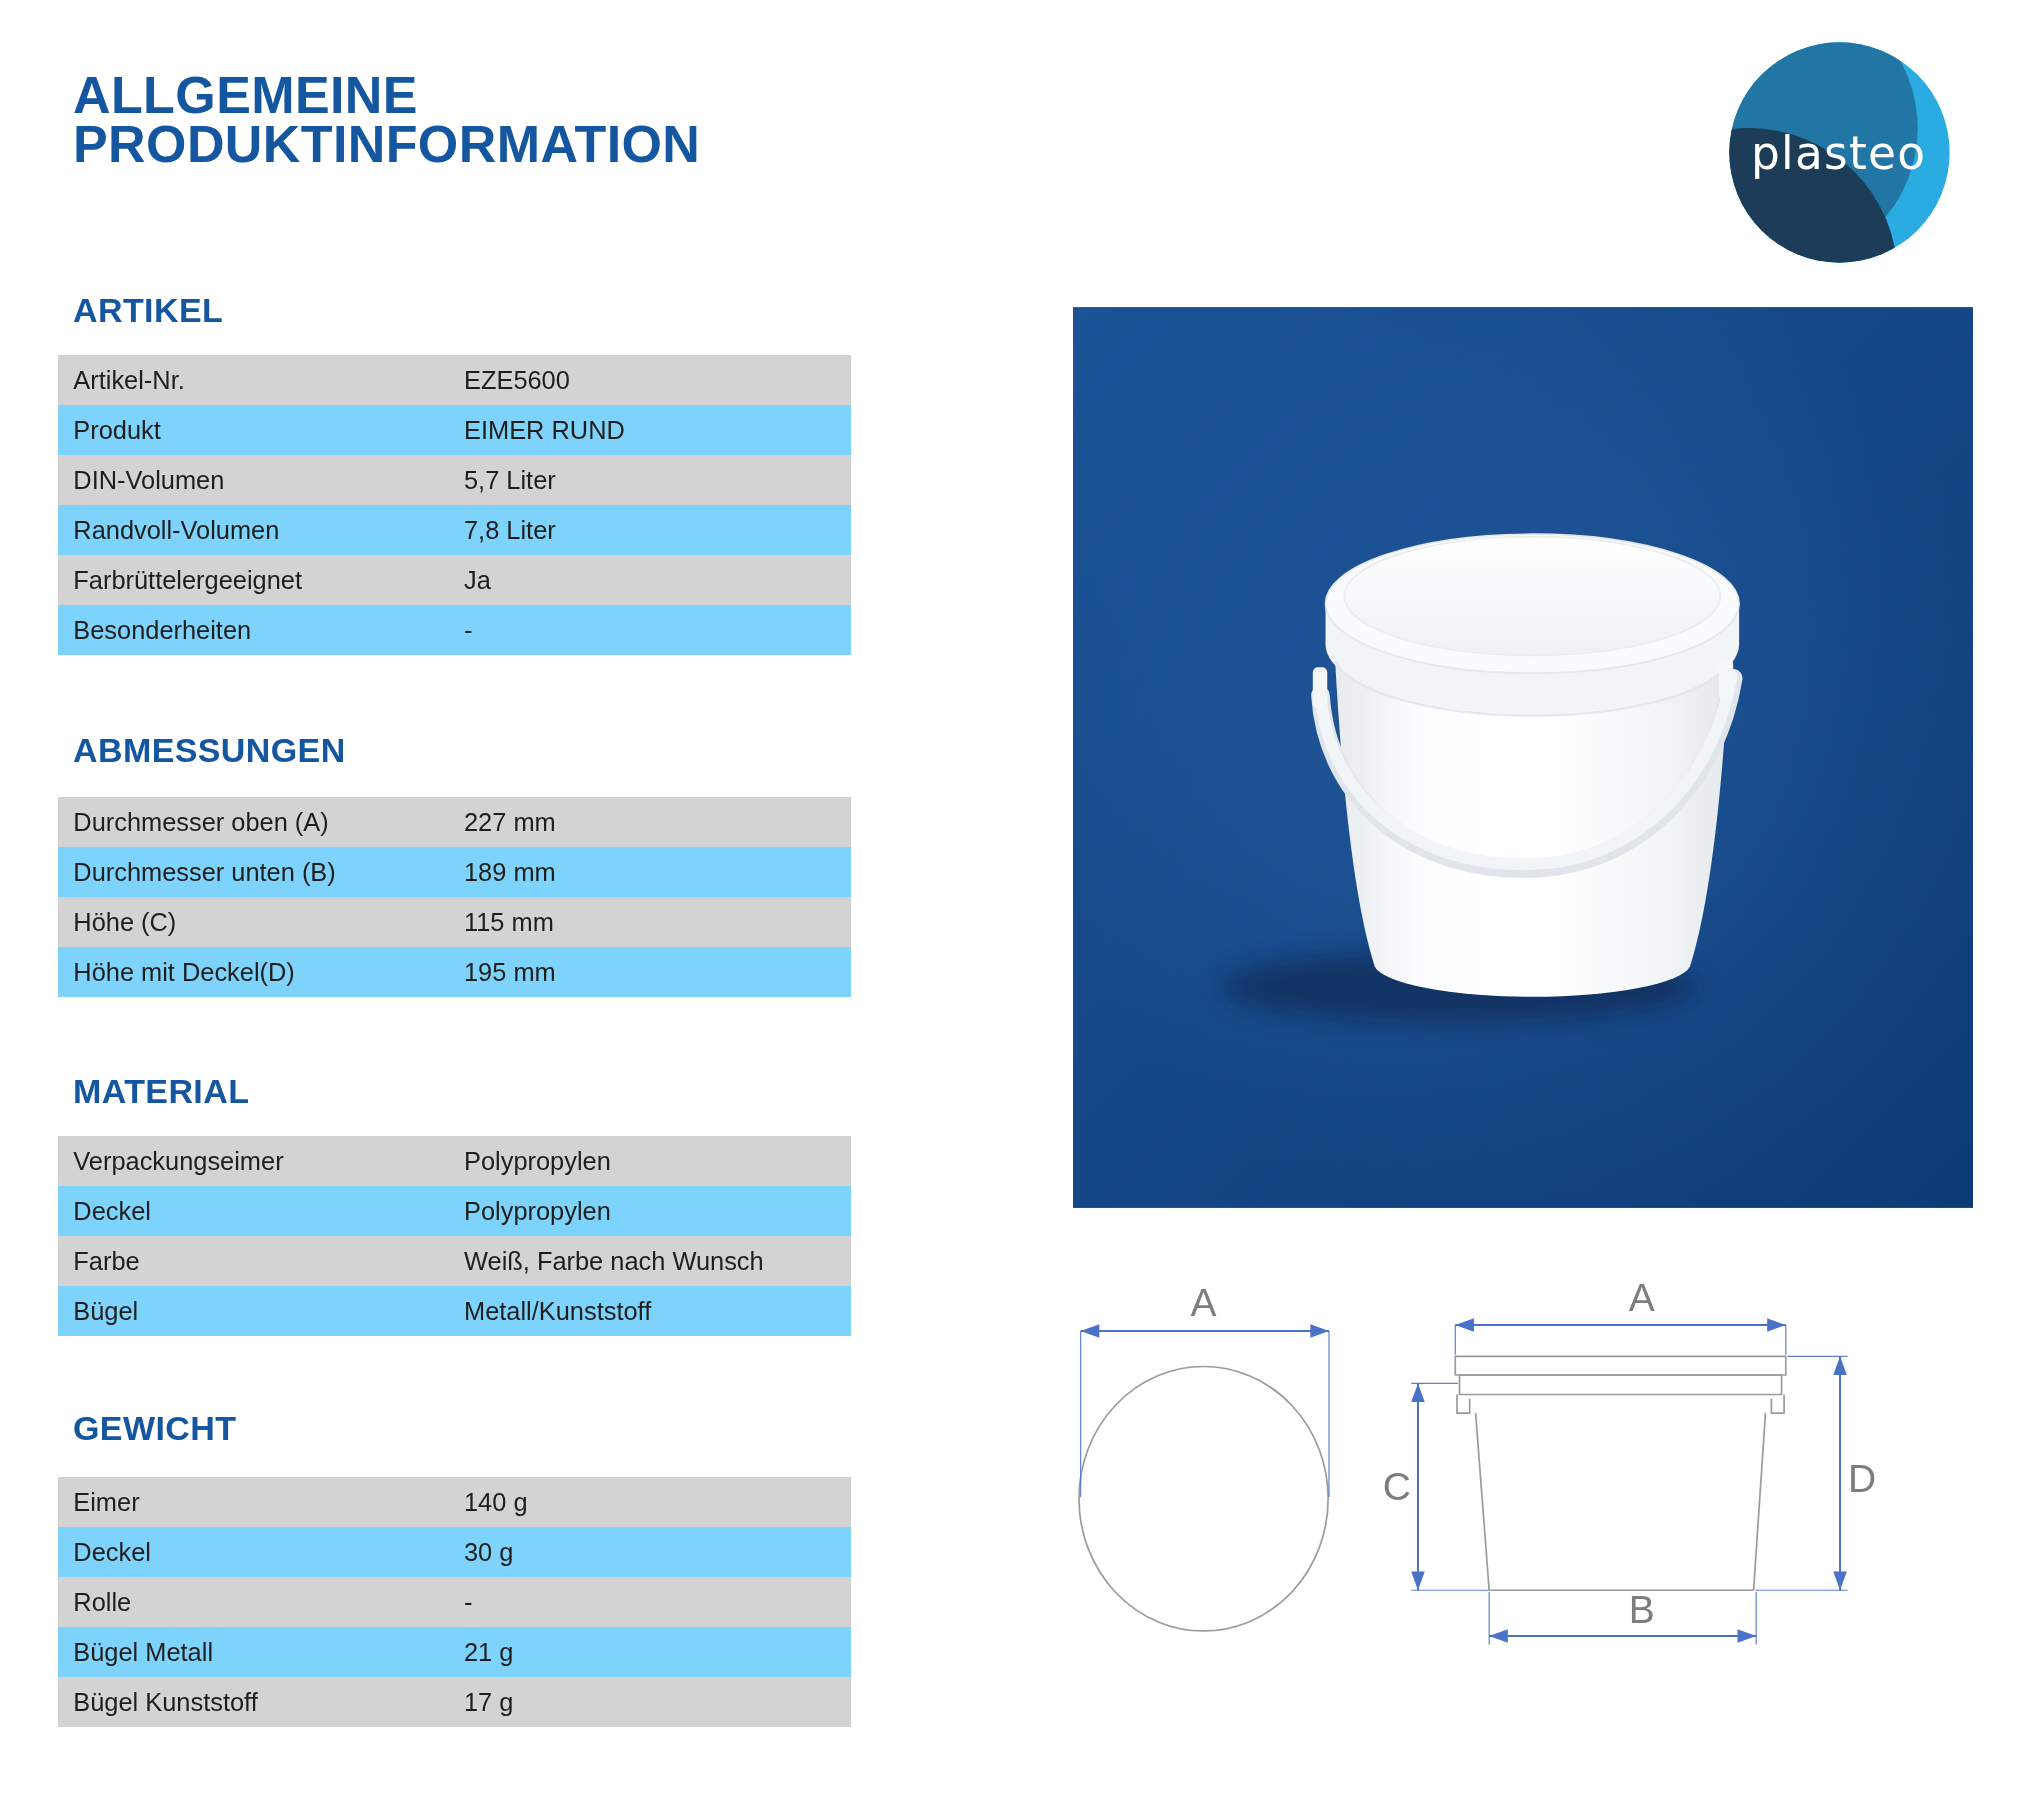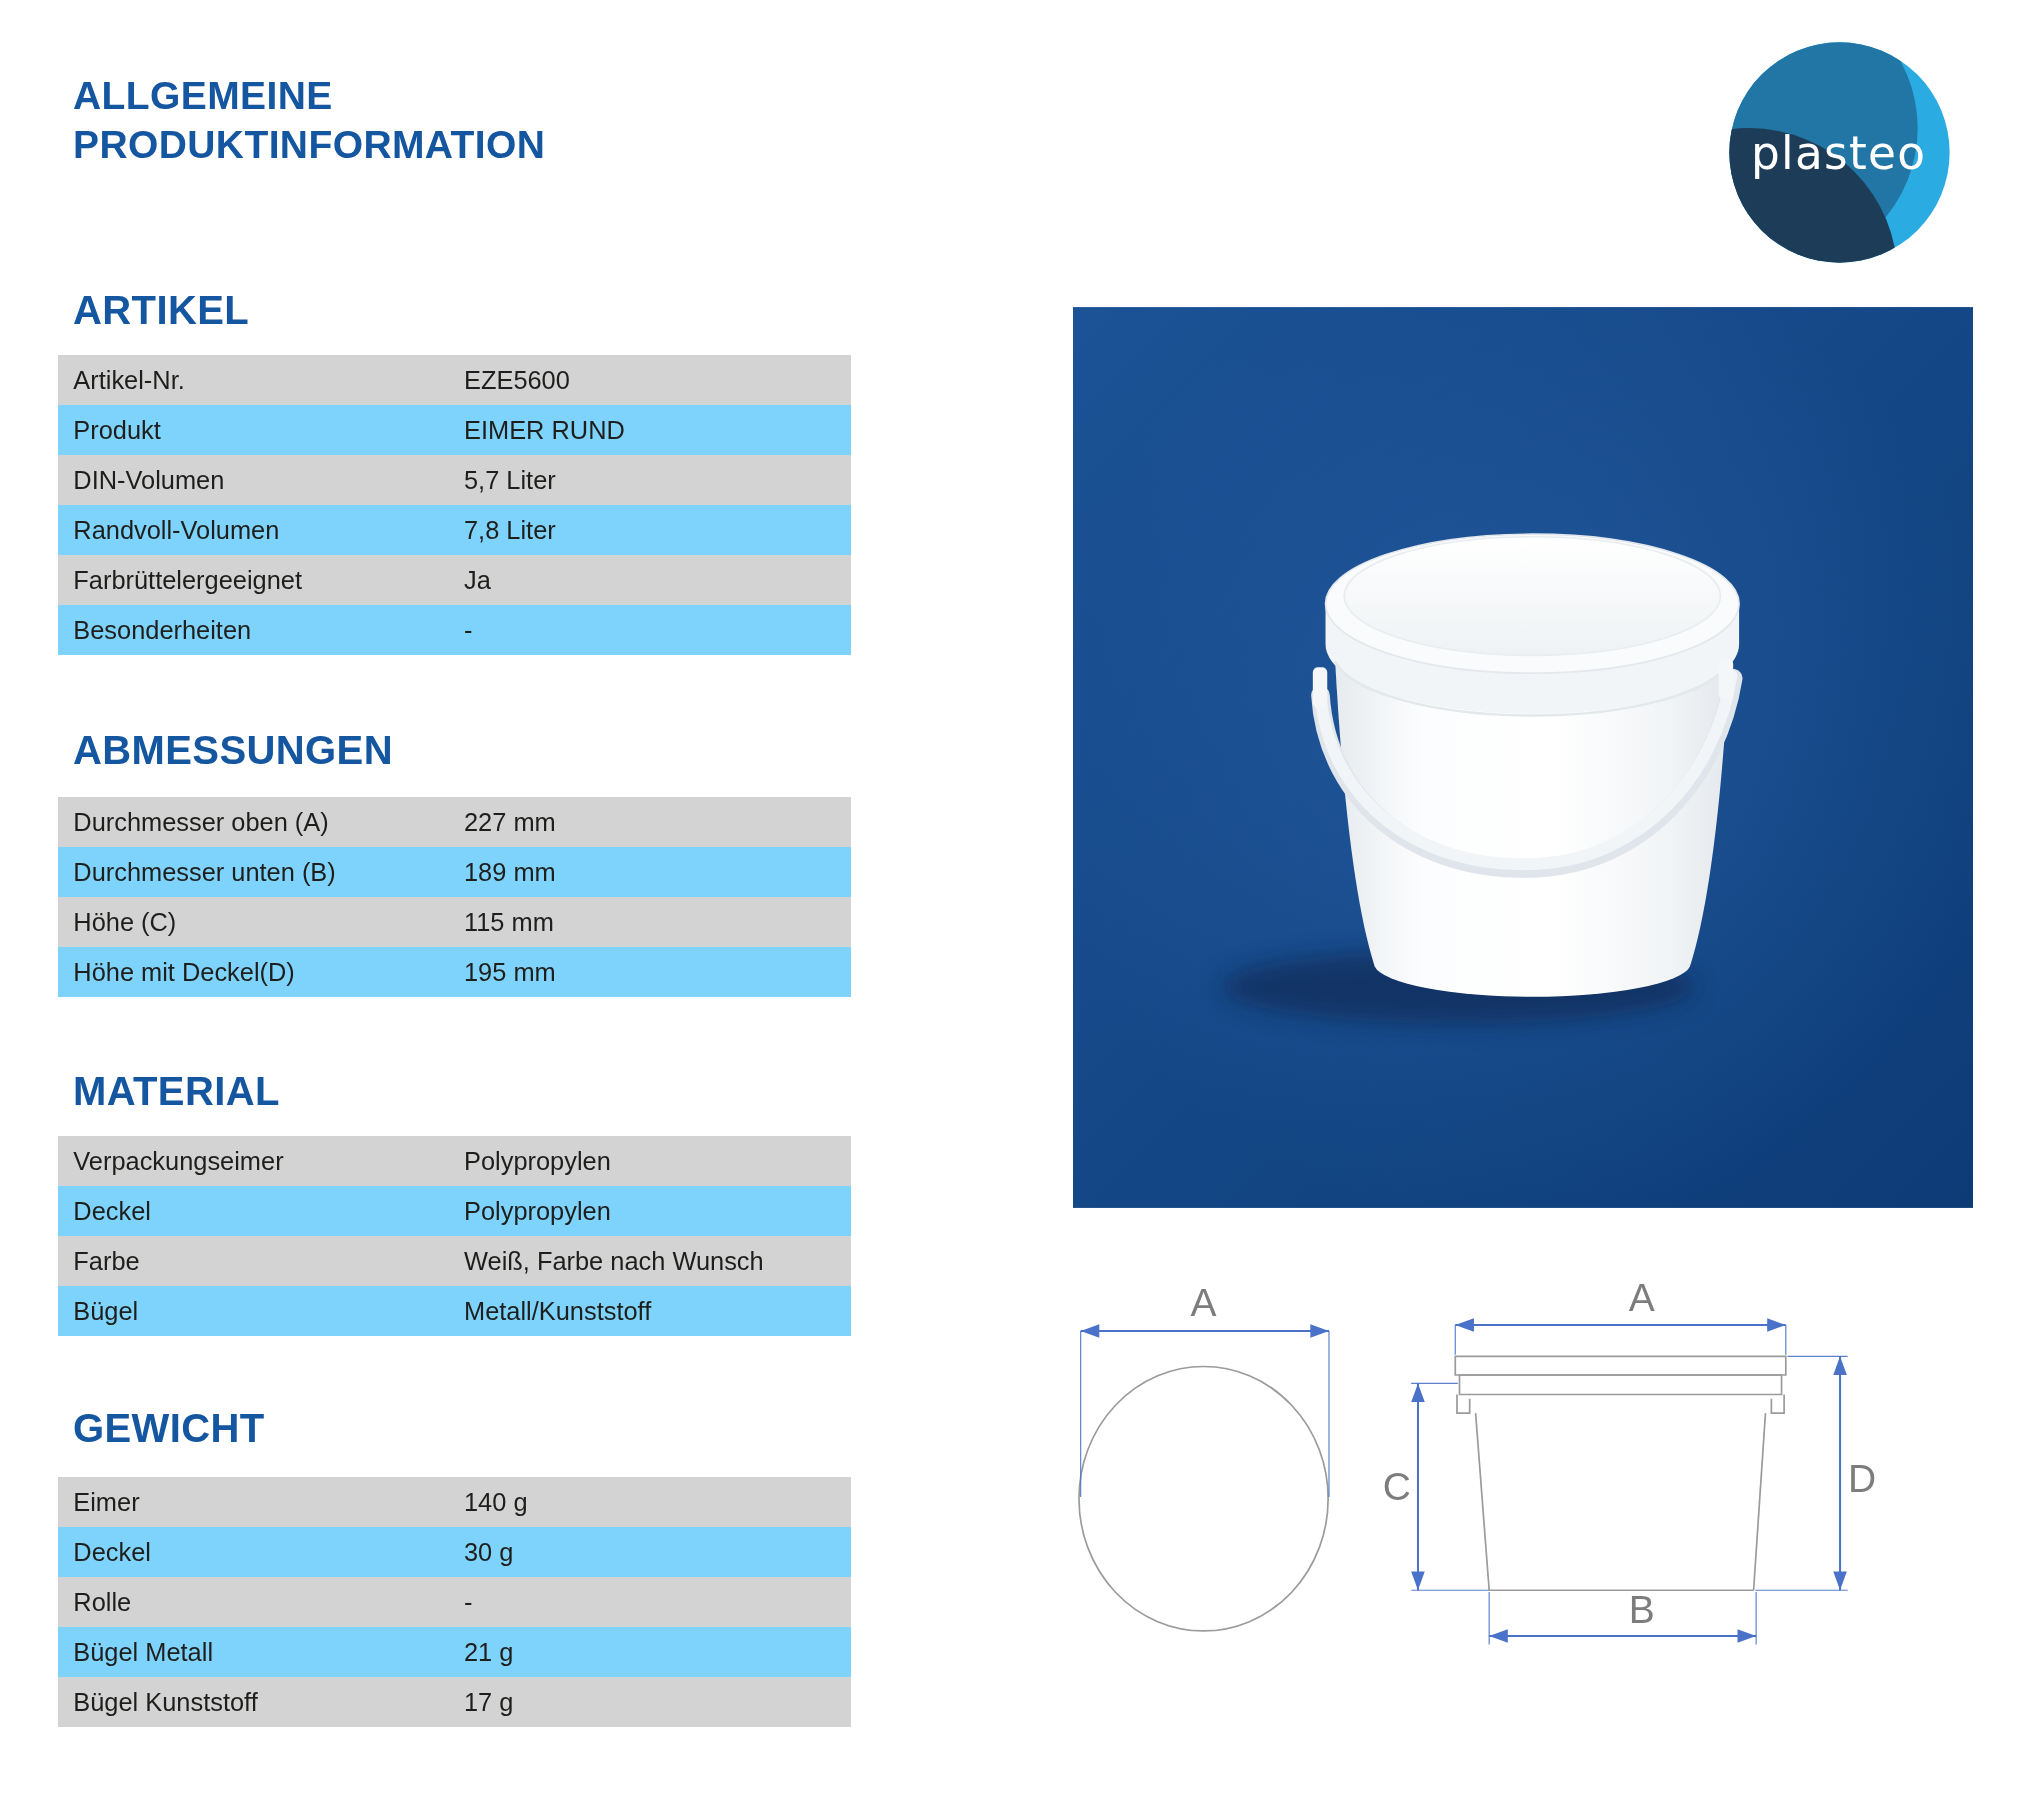--- a/index.html
+++ b/index.html
@@ -13,27 +13,27 @@
     width:2039px;height:1807px;position:relative;overflow:hidden;
     background:#ffffff;
     font-family:"Liberation Sans","DejaVu Sans",sans-serif;
     -webkit-font-smoothing:antialiased;
   }
   .abs{position:absolute;}
 
   
   .page-title{
     left:73px;top:71px;width:763px;
-    font-size:39px;line-height:49px;font-weight:800;
+    font-size:52px;line-height:49px;font-weight:800;
     color:var(--brand-blue);letter-spacing:0.4px;
   }
 
   
   .sec-h{
-    left:73px;font-size:40px;font-weight:800;line-height:37px;
+    left:73px;font-size:34px;font-weight:800;line-height:37px;
     color:var(--brand-blue);letter-spacing:0.4px;white-space:nowrap;
   }
   .h1{top:292px}.h2{top:732px}.h3{top:1073px}.h4{top:1410px}
 
   
   .tbl{left:58px;width:793px;}
   .t1{top:355px}.t2{top:797px}.t3{top:1136px}.t4{top:1477px}
   .trow{
     position:relative;height:50px;display:flex;align-items:center;
     font-size:25.4px;color:#1e1e1c;background:#7dd3fc;

